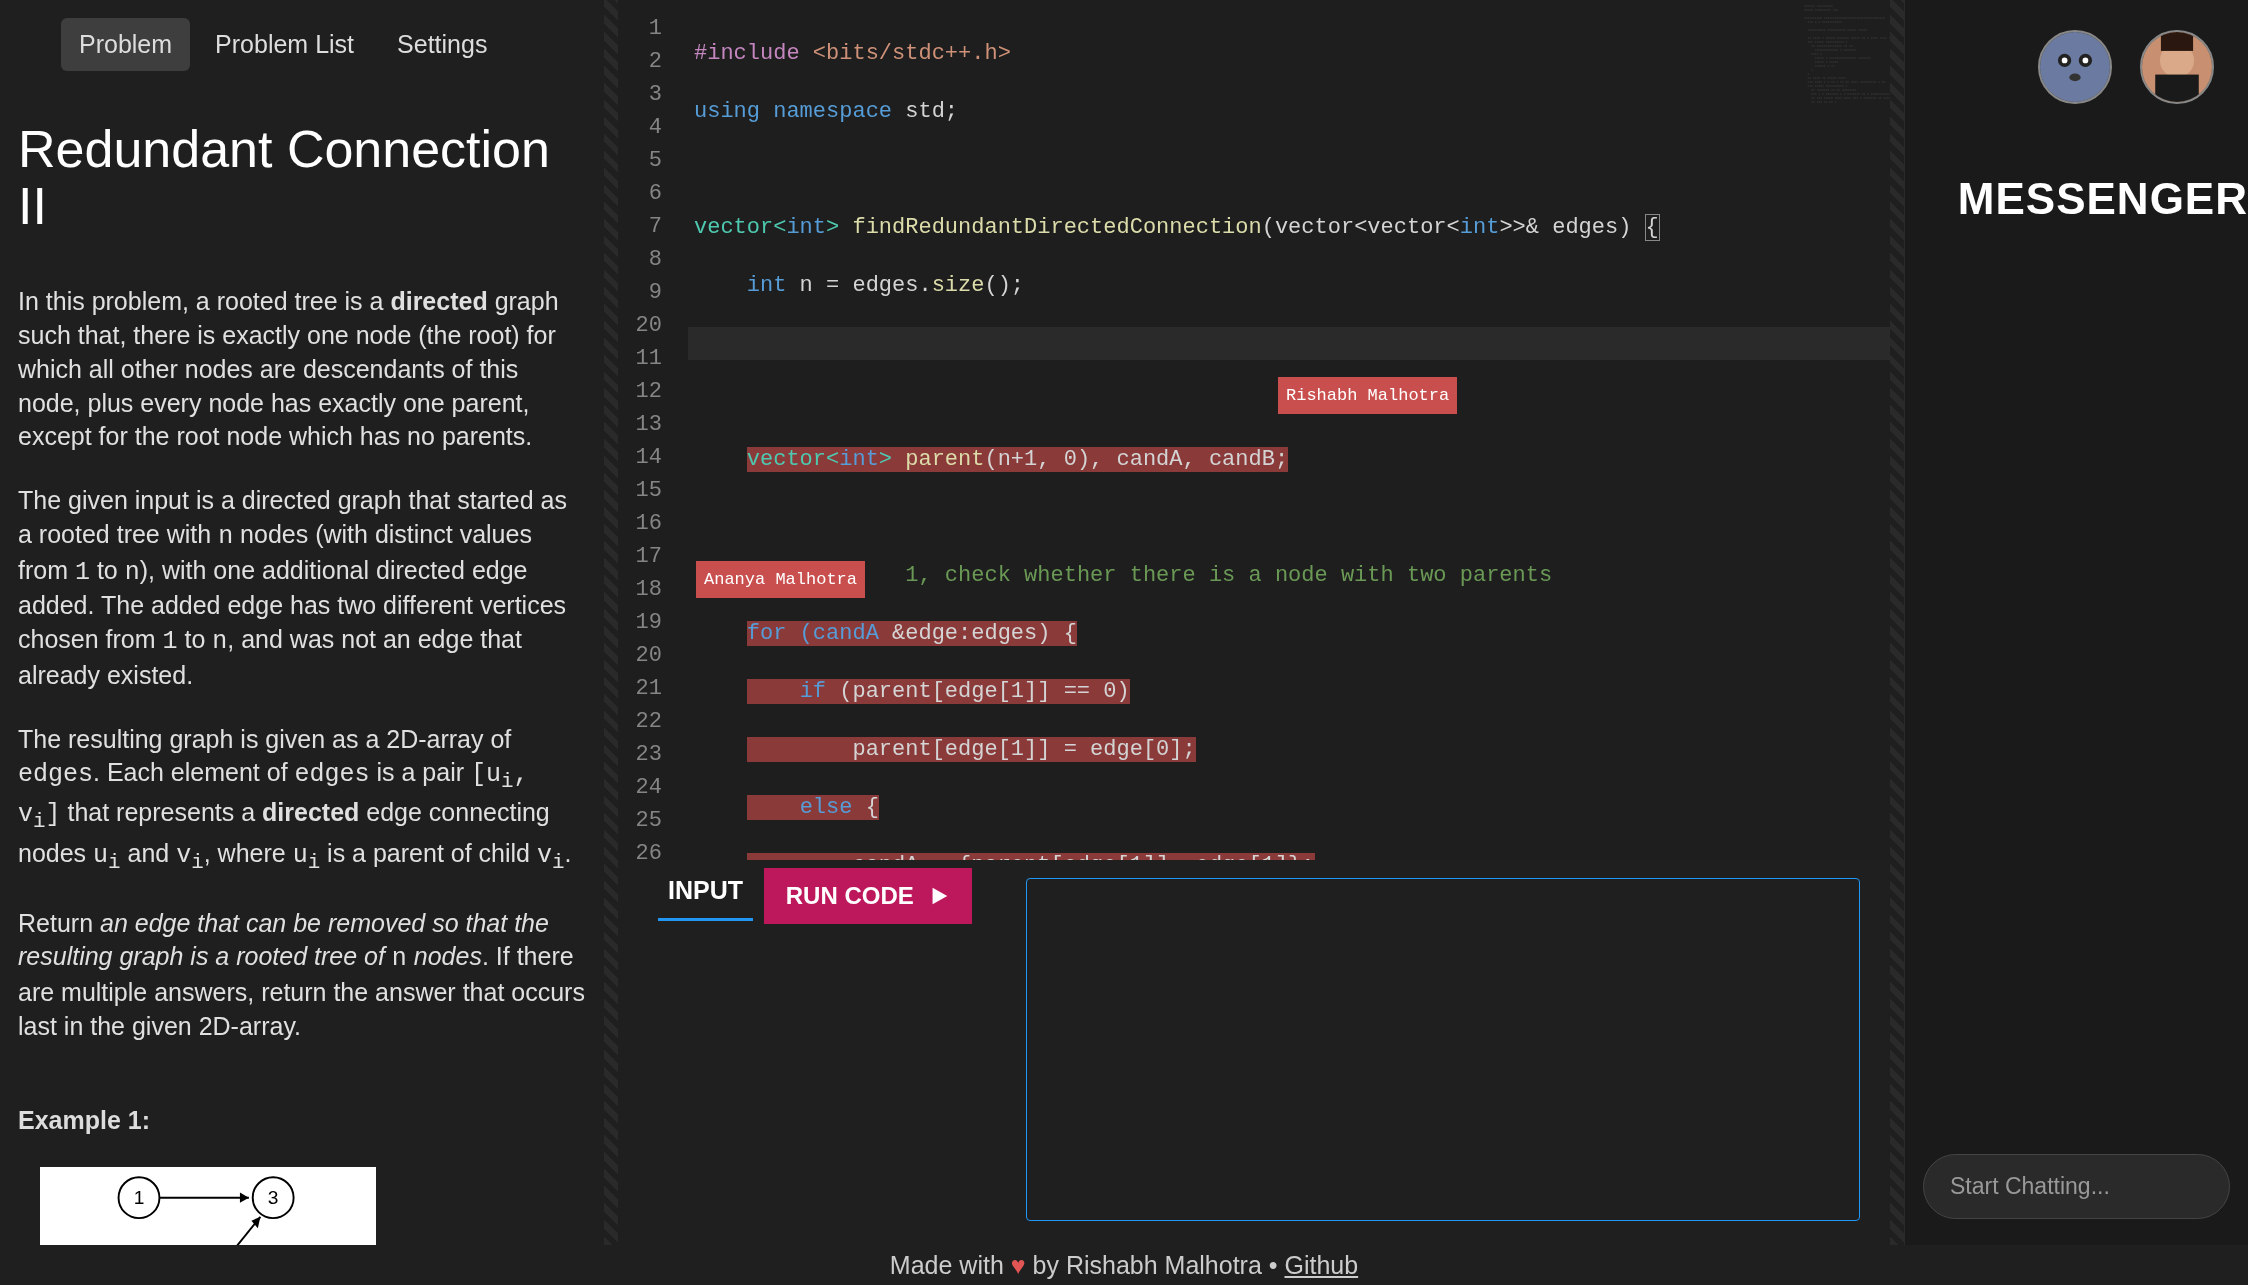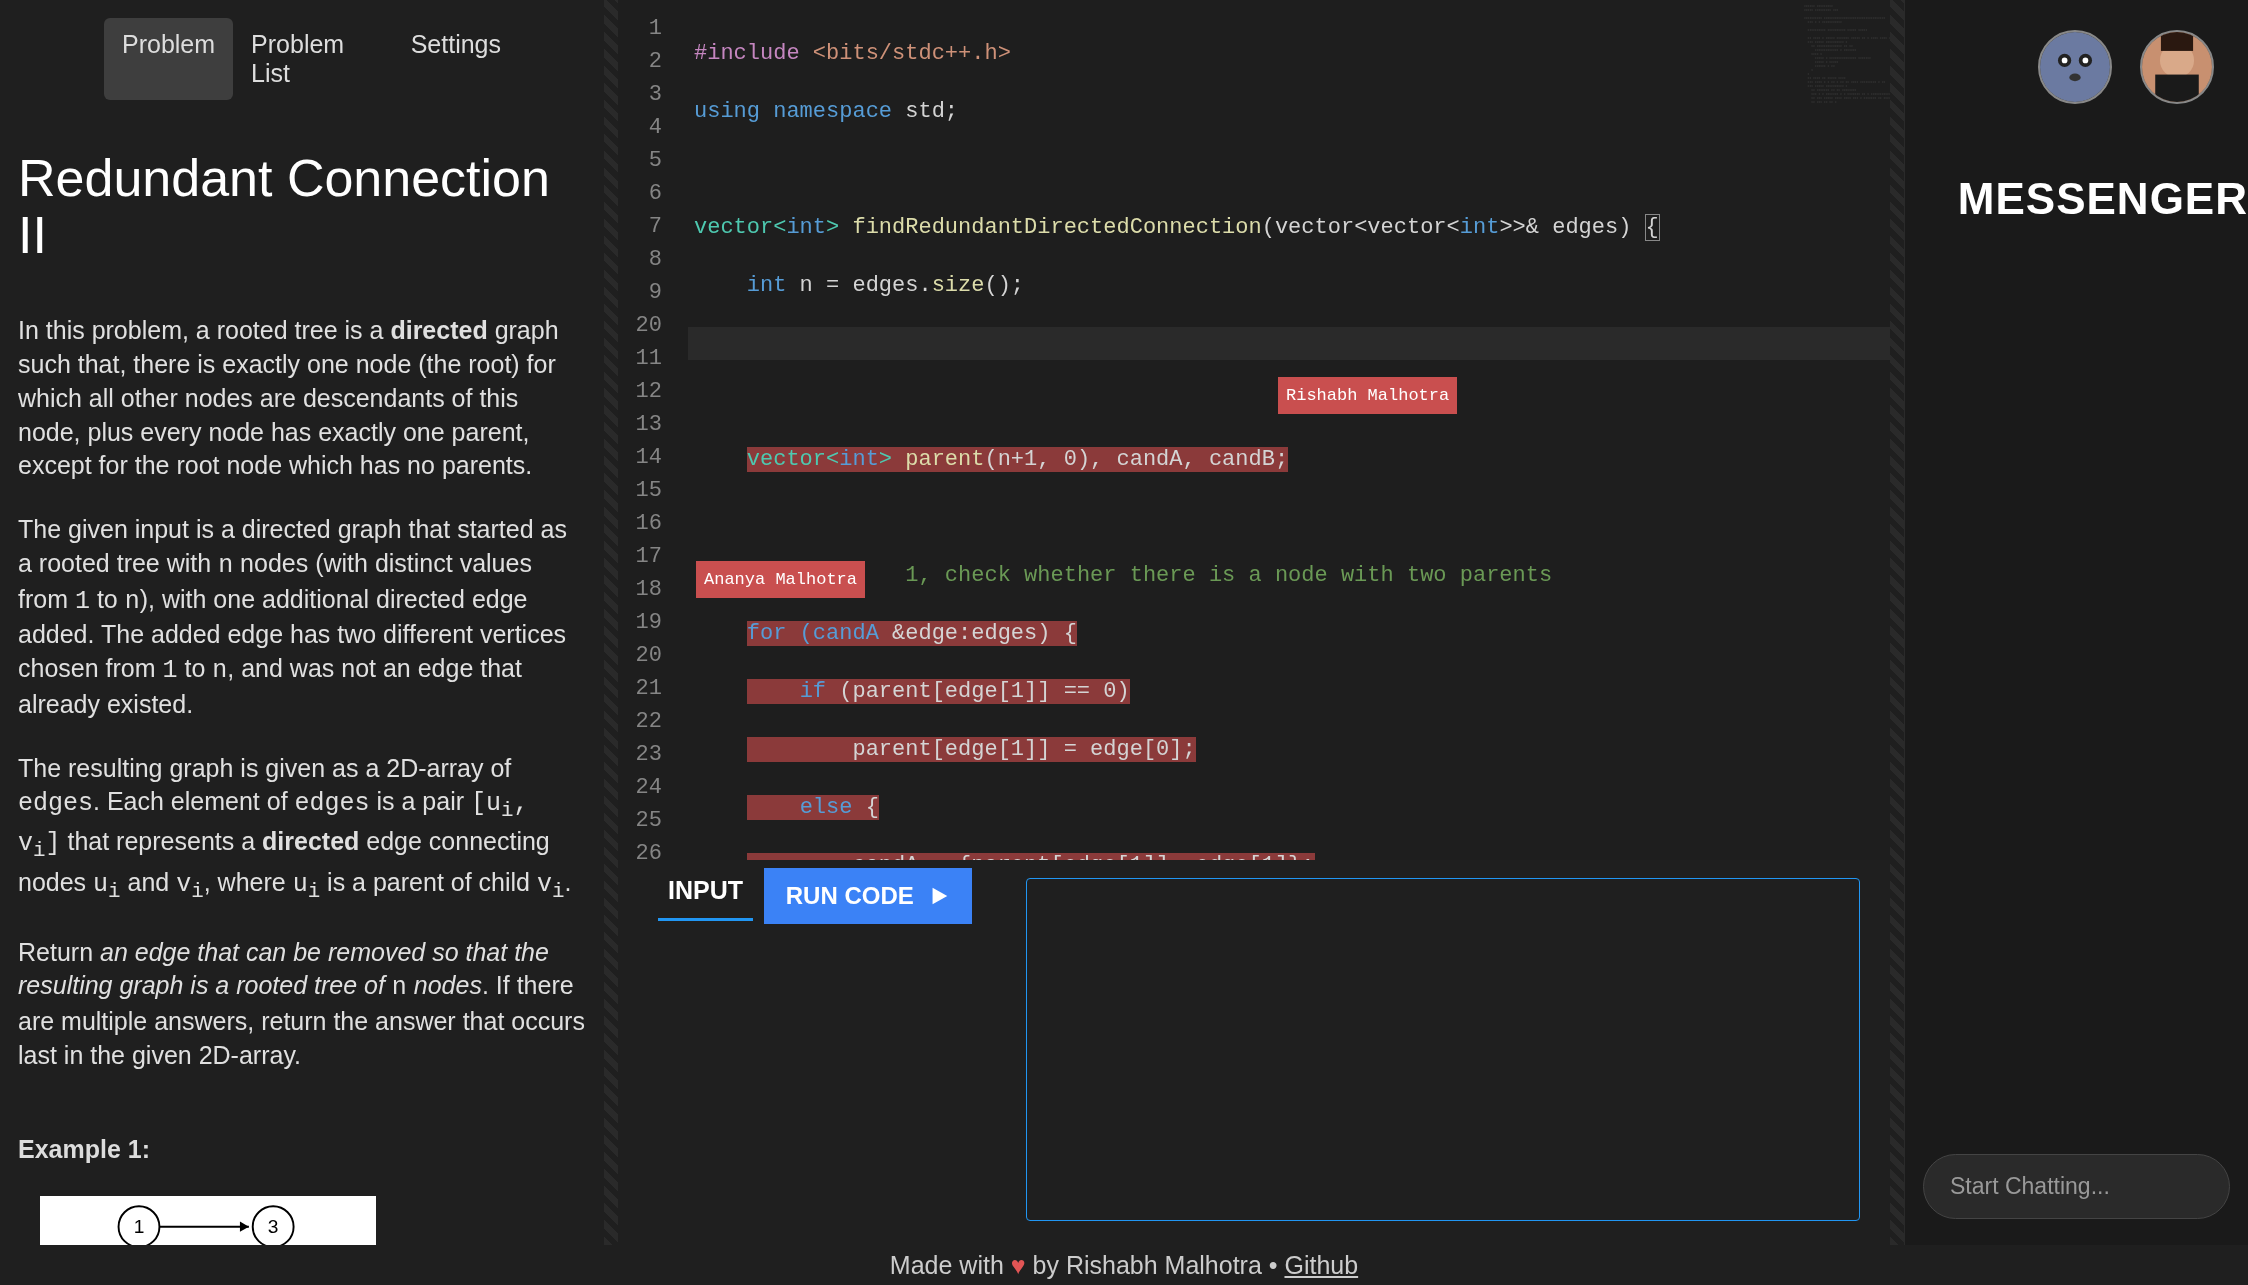--- a/index.html
+++ b/index.html
@@ -21,22 +21,22 @@
 
 .left-panel {
   width: 604px;
   background: #1f1f1f;
   display: flex;
   flex-direction: column;
   position: relative;
 }
 .tabs {
   display: flex;
-  gap: 0;
-  padding: 18px 85px 10px 104px;
+  gap: 7px;
+  padding: 18px 85px 10px 61px;
 }
 .tab {
   padding: 12px 18px;
   font-size: 25px;
   color: #ddd;
   border-radius: 6px;
   cursor: pointer;
 }
 .tab.active { background: #3e3e3e; }
 .problem-content {
@@ -163,21 +163,21 @@
   position:relative;
 }
 .io-tab.active { color:#fff; }
 .io-tab.active::after {
   content:"";
   position:absolute; left:40px; right:40px; bottom:-2px;
   height:3px; background:#2196f3;
 }
 .run-btn {
   position:absolute; right:24px; top:8px;
-  background:#3b82f6;
+  background:#be185d;
   color:#fff;
   font-size:24px;
   font-weight:700;
   padding:14px 22px;
   display:flex;
   align-items:center;
   gap:14px;
   border:none;
   cursor:pointer;
 }

